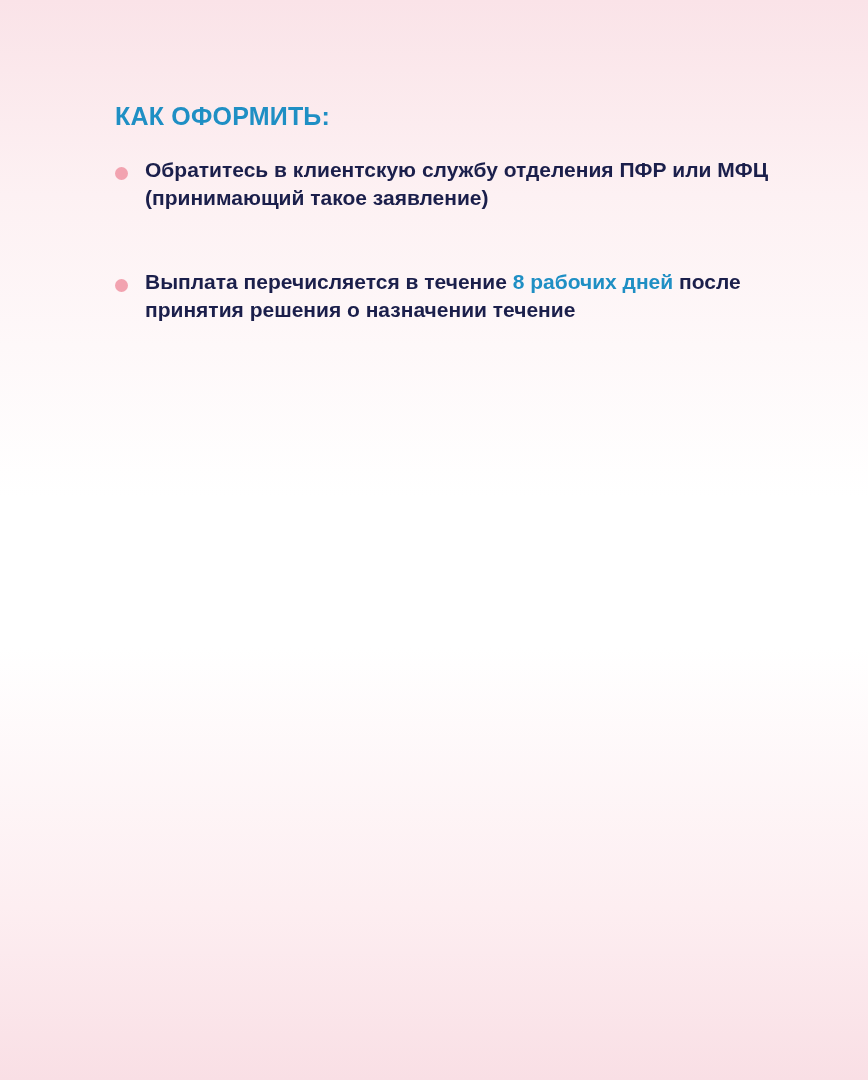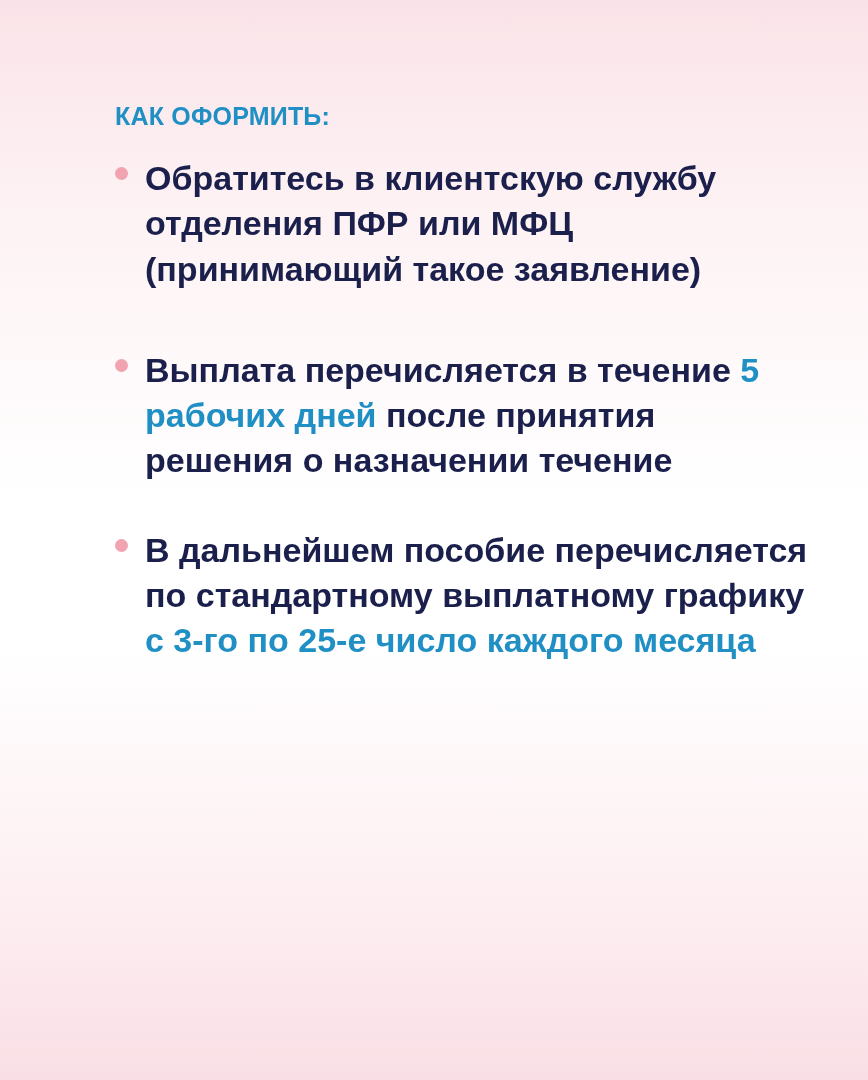--- a/index.html
+++ b/index.html
@@ -42,21 +42,21 @@
     list-style: none;
     margin: 0;
     padding: 0;
   }
   .bullet-item {
     position: relative;
     padding-left: 30px;
     margin-bottom: 44px;
     color: #1b1f4b;
     font-weight: bold;
-    font-size: 34px;
+    font-size: 21px;
     line-height: 1.33;
     max-width: 740px;
   }
   .bullet-item:last-child {
     margin-bottom: 0;
   }
   .bullet-dot {
     position: absolute;
     left: 0;
     top: 11px;
@@ -87,23 +87,19 @@
   </ul>
 
   <div class="gap-lg"></div>
 
 
   <ul class="bullet-list">
 
 
     <li class="bullet-item">
       <span class="bullet-dot"></span>
-      <span>Выплата перечисляется в течение </span><span class="accent">5 рабочих дней</span><span> после принятия решения о назначении течение</span>
+      <span>Выплата перечисляется в течение </span><span class="accent">8 рабочих дней</span><span> после принятия решения о назначении течение</span>
     </li>
 
-    <li class="bullet-item">
-      <span class="bullet-dot"></span>
-      <span>В дальнейшем пособие перечисляется по стандартному выплатному графику </span><span class="accent">с 3-го по 25-е число каждого месяца</span>
-    </li>
 
   </ul>
 
 </div>
 
 </body></html>

